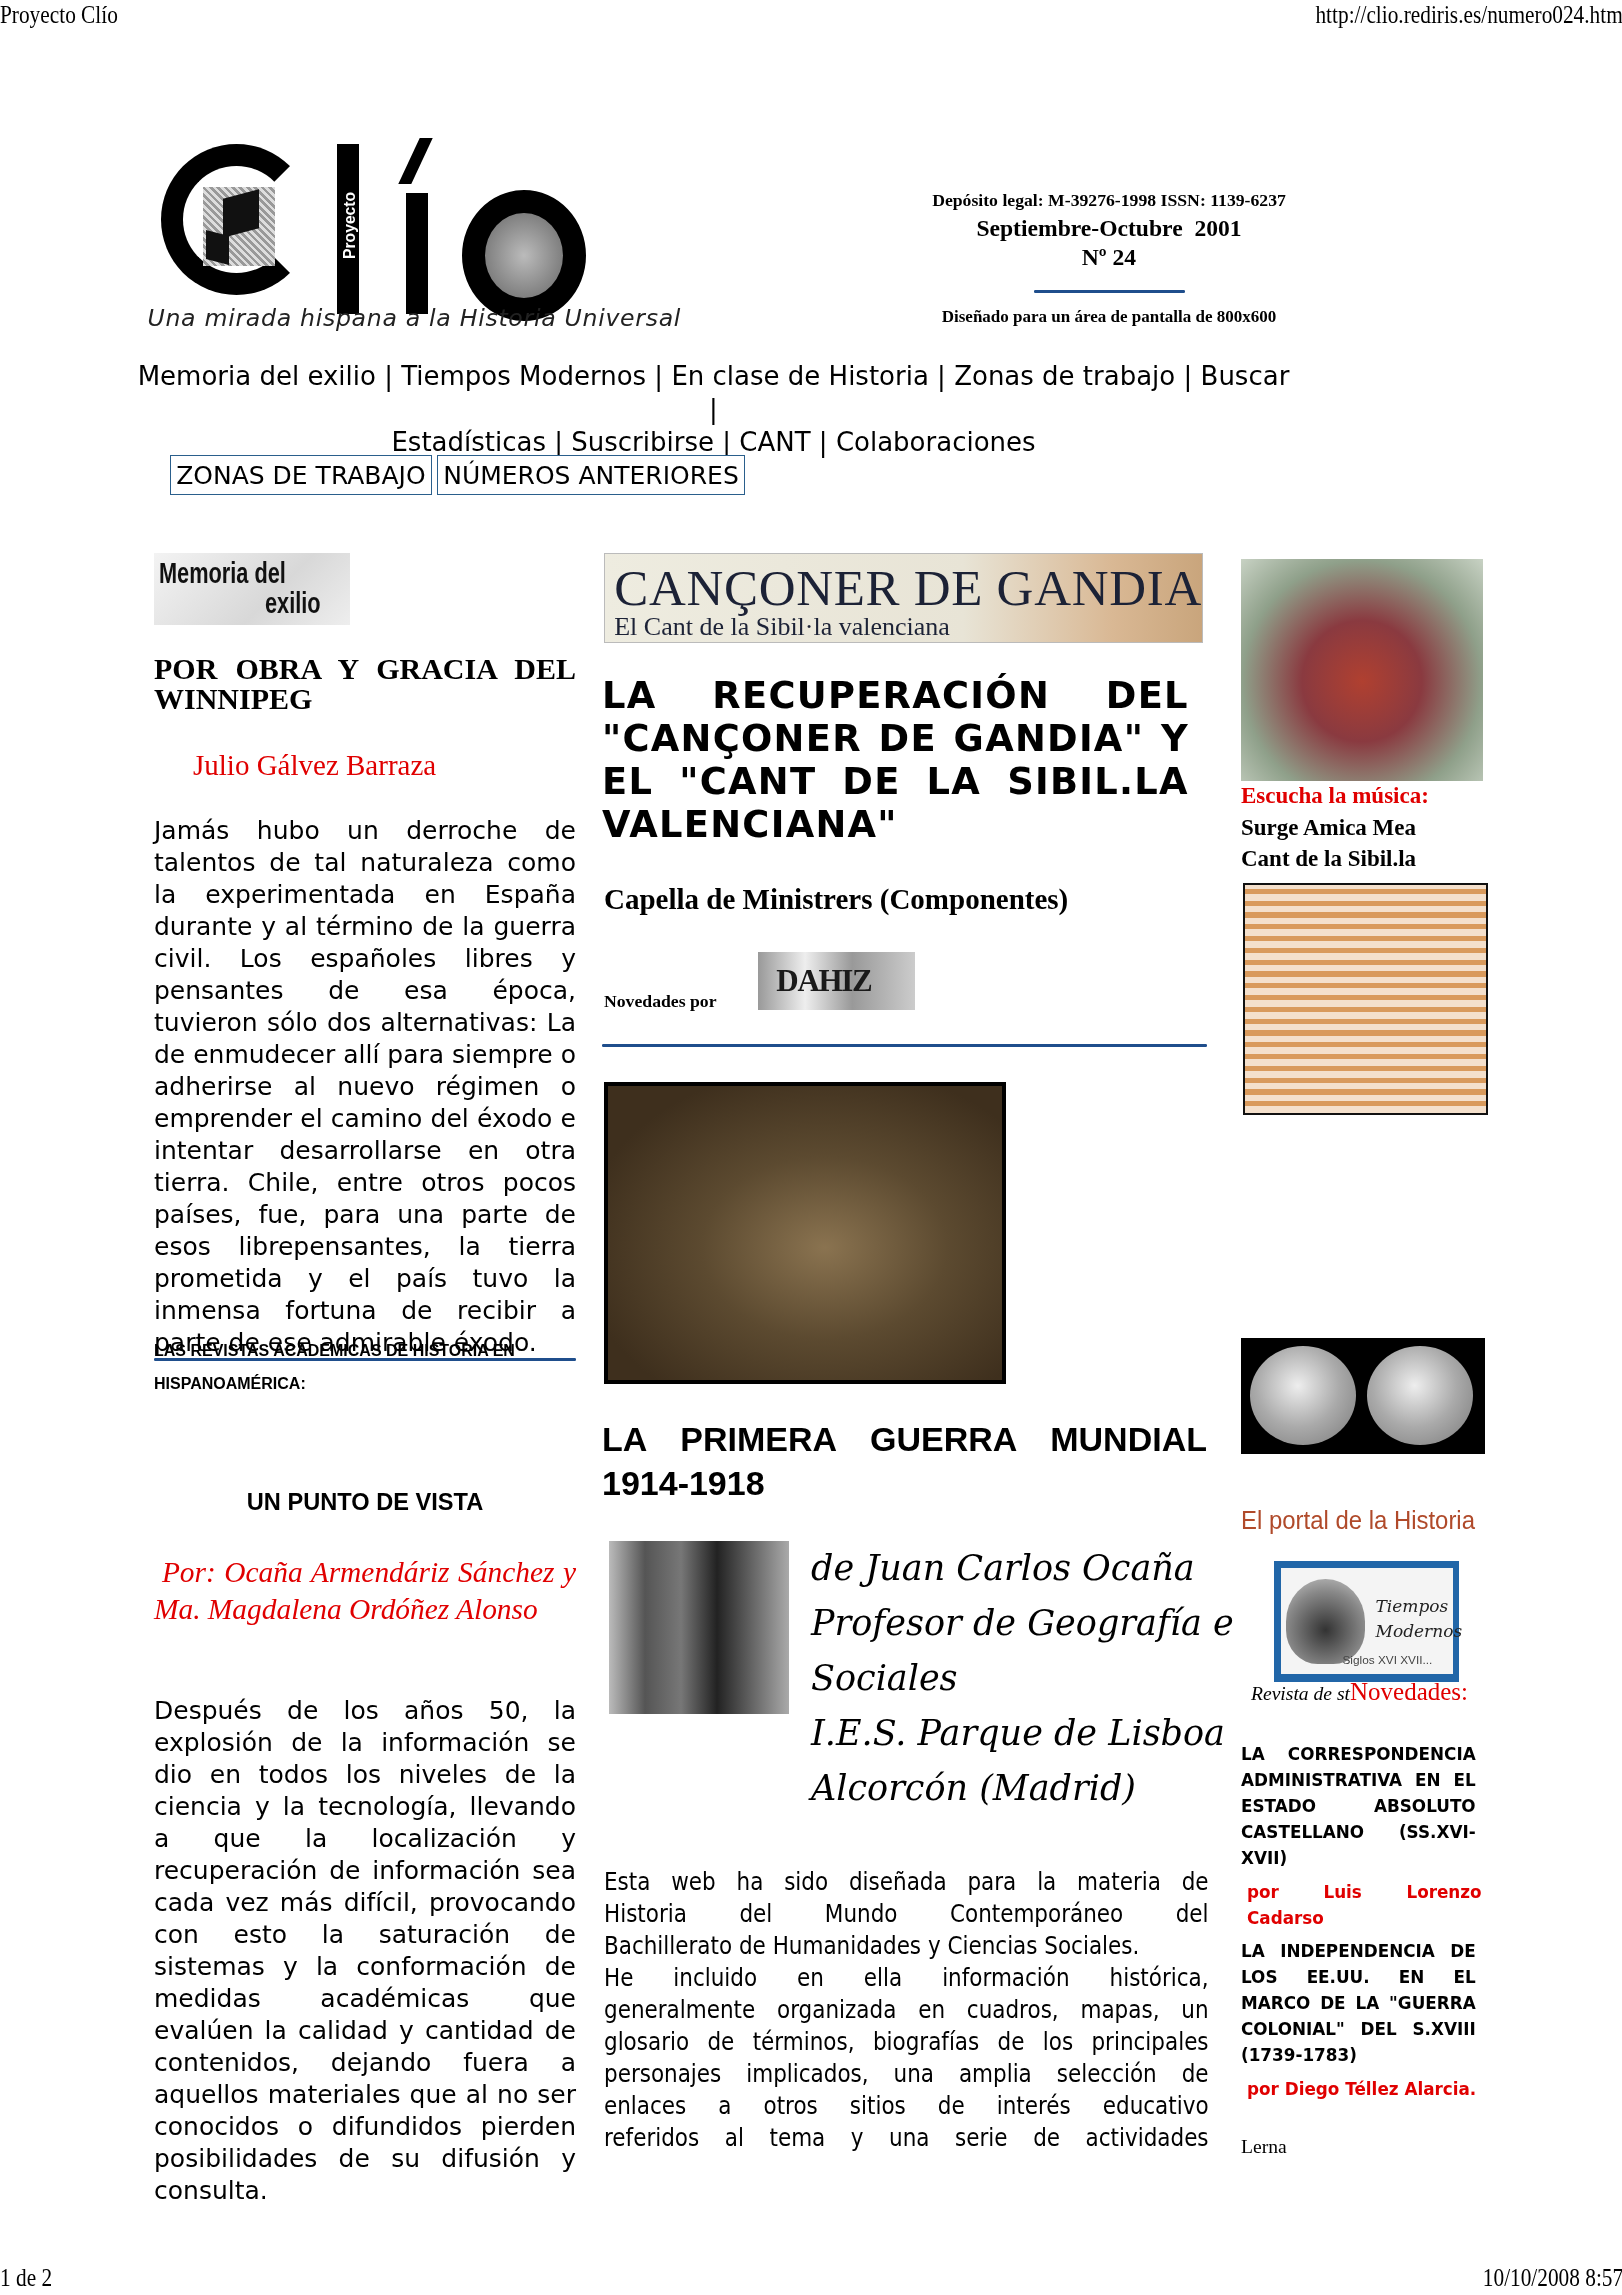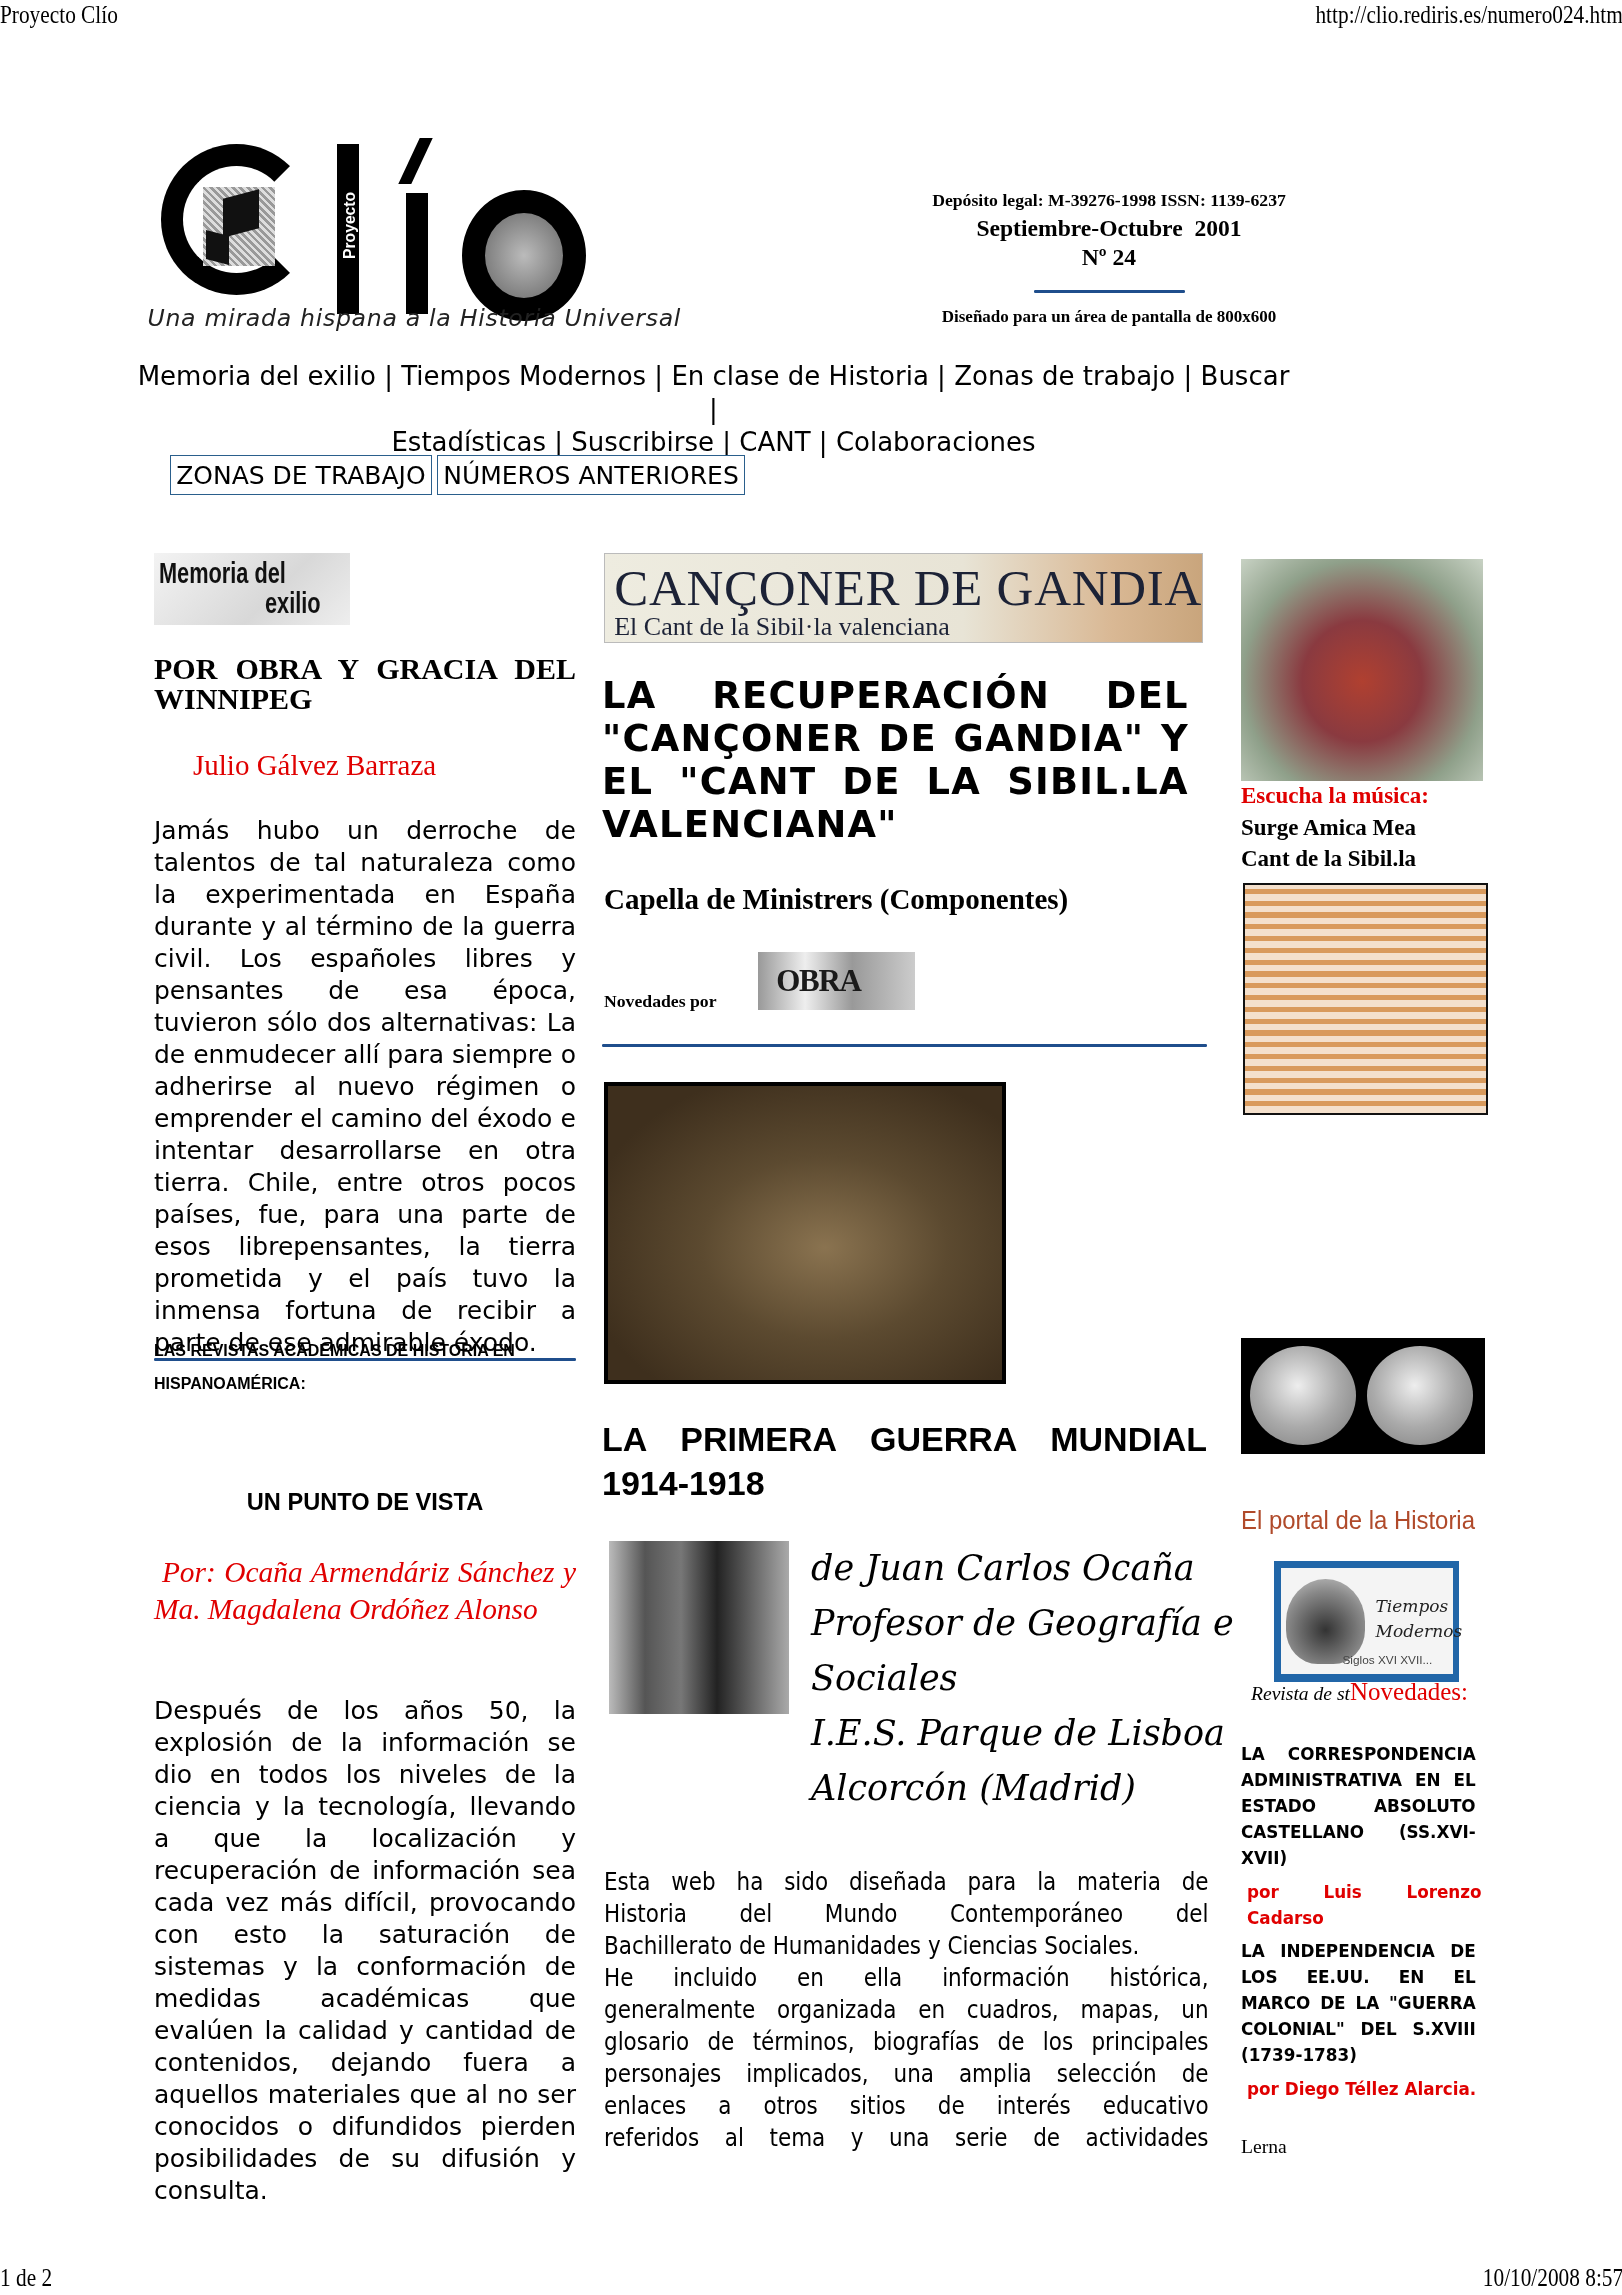--- a/index.html
+++ b/index.html
@@ -117,21 +117,21 @@
 <div class="abs c1 body-sans" style="top:1695px;">Después de los años 50, la explosión de la información se dio en todos los niveles de la ciencia y la tecnología, llevando a que la localización y recuperación de información sea cada vez más difícil, provocando con esto la saturación de sistemas y la conformación de medidas académicas que evalúen la calidad y cantidad de contenidos, dejando fuera a aquellos materiales que al no ser conocidos o difundidos pierden posibilidades de su difusión y consulta.</div>
 
 <div class="abs gandia-img">
   <span class="t1">CANÇONER DE GANDIA</span>
   <span class="t2">El Cant de la Sibil·la valenciana</span>
 </div>
 <div class="abs c2 impact" style="top:674px;">LA RECUPERACIÓN DEL "CANÇONER DE GANDIA" Y EL "CANT DE LA SIBIL.LA VALENCIANA"</div>
 <div class="abs" style="left:604px;top:883px;font-family:'Liberation Serif',serif;font-weight:bold;font-size:29px;white-space:nowrap;">Capella de Ministrers (Componentes)</div>
 <div class="abs" style="left:604px;top:991px;font-family:'Liberation Serif',serif;font-weight:bold;font-size:17.7px;white-space:nowrap;">Novedades por</div>
 <div class="abs dahiz">
-  <span>OBRA</span>
+  <span>DAHIZ</span>
 </div>
 <div class="abs c2 rule" style="top:1044px;"></div>
 <div class="abs trench"></div>
 <div class="abs c2 ww1-h" style="top:1417px;">LA PRIMERA GUERRA MUNDIAL 1914-1918</div>
 <div class="abs kaiser"></div>
 <div class="abs" style="left:811px;top:1541px;">
   <div class="script">de Juan Carlos Ocaña</div>
   <div class="script">Profesor de Geografía e</div>
   <div class="script">Sociales</div>
   <div class="script">I.E.S. Parque de Lisboa</div>

